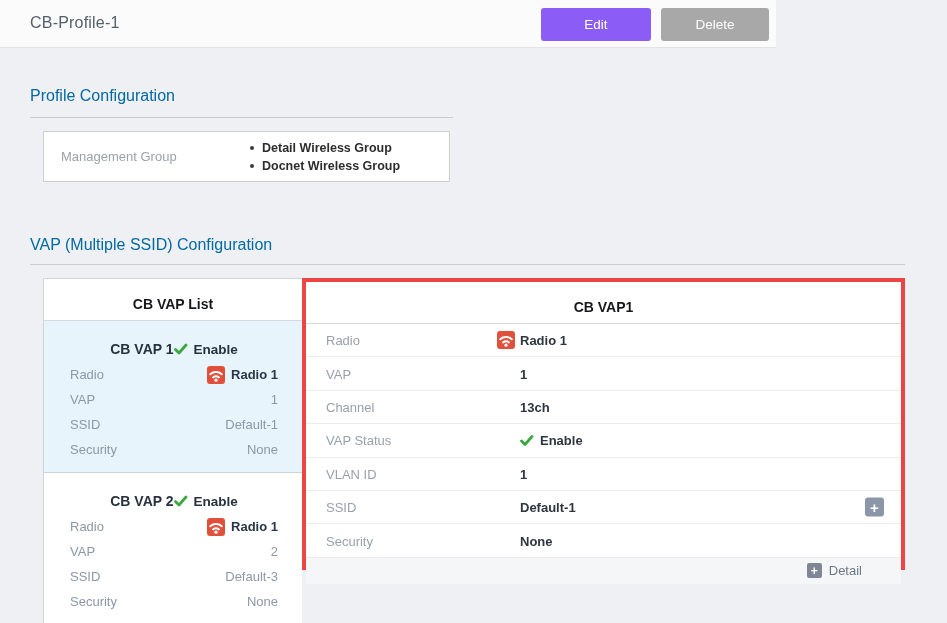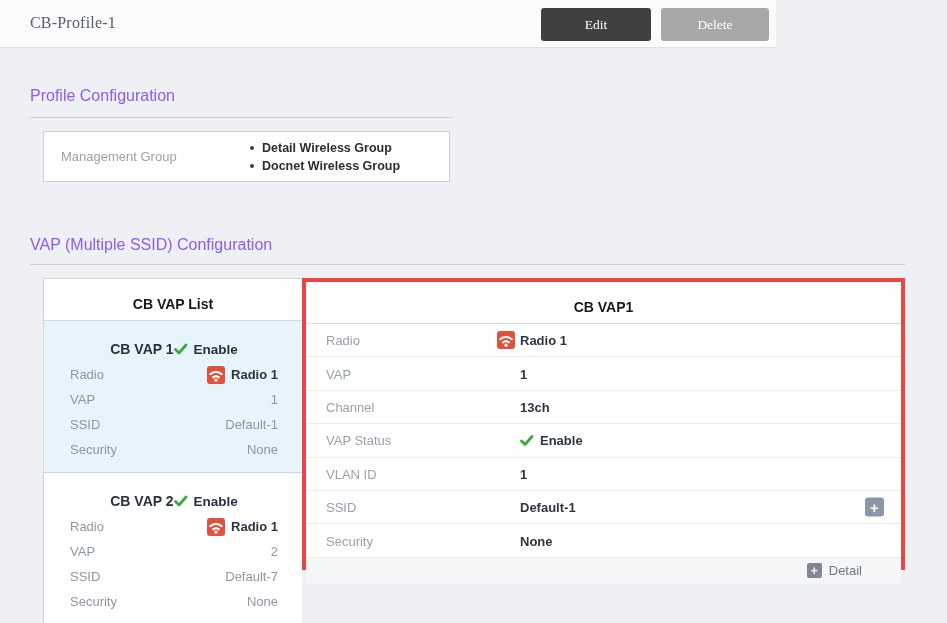--- a/index.html
+++ b/index.html
@@ -9,36 +9,36 @@
     background:#eef0f3;
     position:relative;
     overflow:hidden;
     color:#333;
   }
   .page { position:absolute; inset:0; }
 
   
   .topbar {
     position:absolute; left:0; top:0; width:776px; height:48px;
-    background:#fbfbfc; border-bottom:1px solid #e1e3e7;font-family:Liberation Serif, serif;
+    background:#fbfbfc; border-bottom:1px solid #e1e3e7;
   }
   .page-title {
     position:absolute; left:30px; top:14px;
     font-size:16px; color:#555f69; letter-spacing:0.2px;
   }
   .btn {
     position:absolute; top:8px; height:33px; border:none; border-radius:3px;
     color:#fff; font-size:13.5px; font-family:inherit; text-align:center; cursor:pointer;
   }
-  .btn-edit   { right:125px; width:110px; background:#404040; }
+  .btn-edit   { right:125px; width:110px; background:#8b5cf6; }
   .btn-delete { right:7px;  width:108px; background:#a8a8a8; }
 
   
   .section-title {
-    position:absolute; left:30px; font-size:16px; color:#8b5cf6;
+    position:absolute; left:30px; font-size:16px; color:#0369a1;
   }
   .sec1-title { top:87px; }
   .sec2-title { top:236px; }
   .rule { position:absolute; left:30px; height:1px; background:#c9ccd1; }
   .rule1 { top:117px; width:423px; }
   .rule2 { top:264px; width:875px; }
 
   
   .mgmt-box {
     position:absolute; left:43px; top:131px; width:407px; height:51px;
@@ -232,21 +232,21 @@
             </span>
           <span>Radio 1</span>
         </span>
       </div>
       <div class="vap-row">
         <span class="lbl">VAP</span>
         <span class="val">2</span>
       </div>
       <div class="vap-row">
         <span class="lbl">SSID</span>
-        <span class="val">Default-7</span>
+        <span class="val">Default-3</span>
       </div>
       <div class="vap-row">
         <span class="lbl">Security</span>
         <span class="val">None</span>
       </div>
     </div>
   </div>
 
   <div class="right-panel">
     <div class="panel-head">CB VAP1</div>

